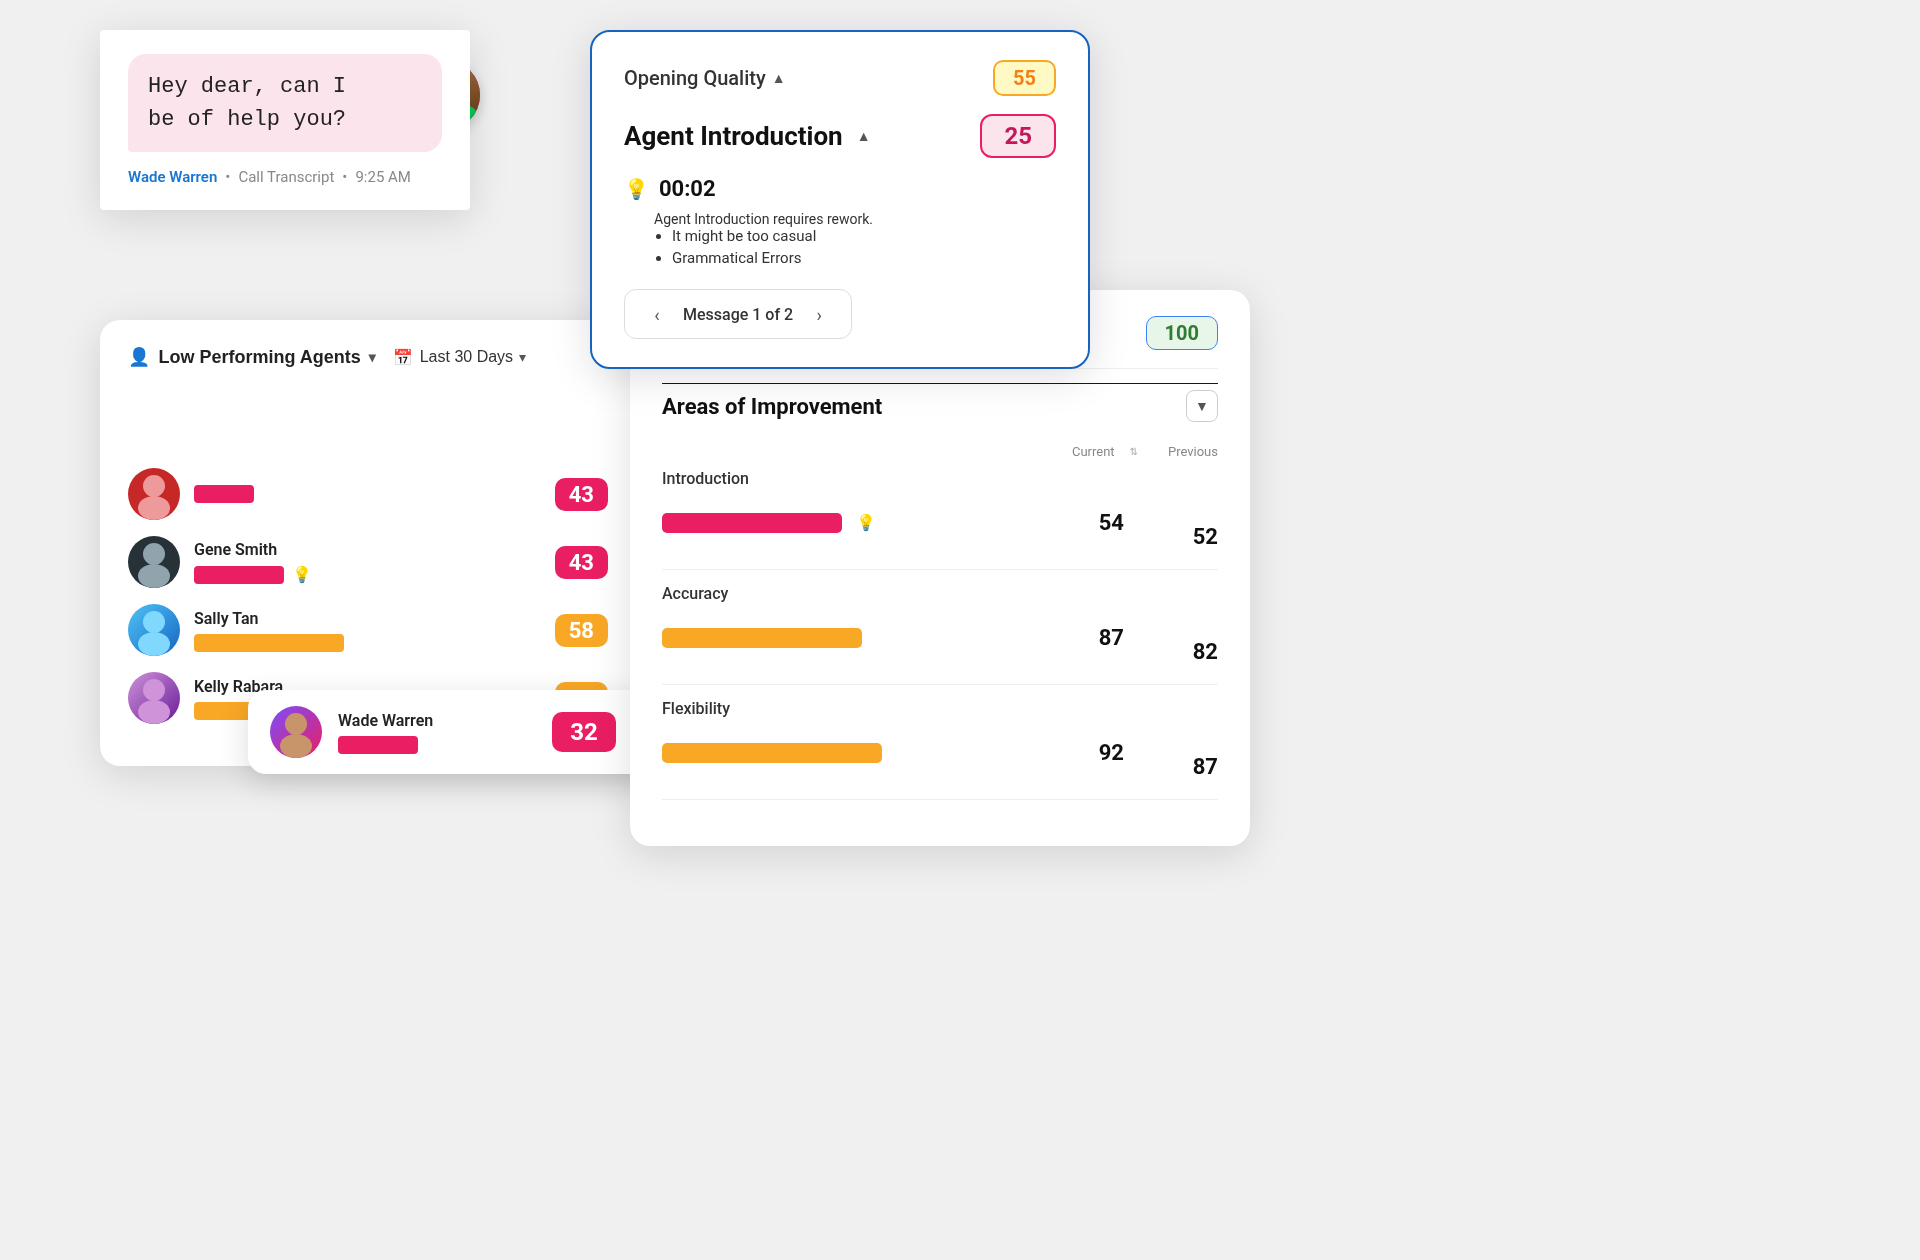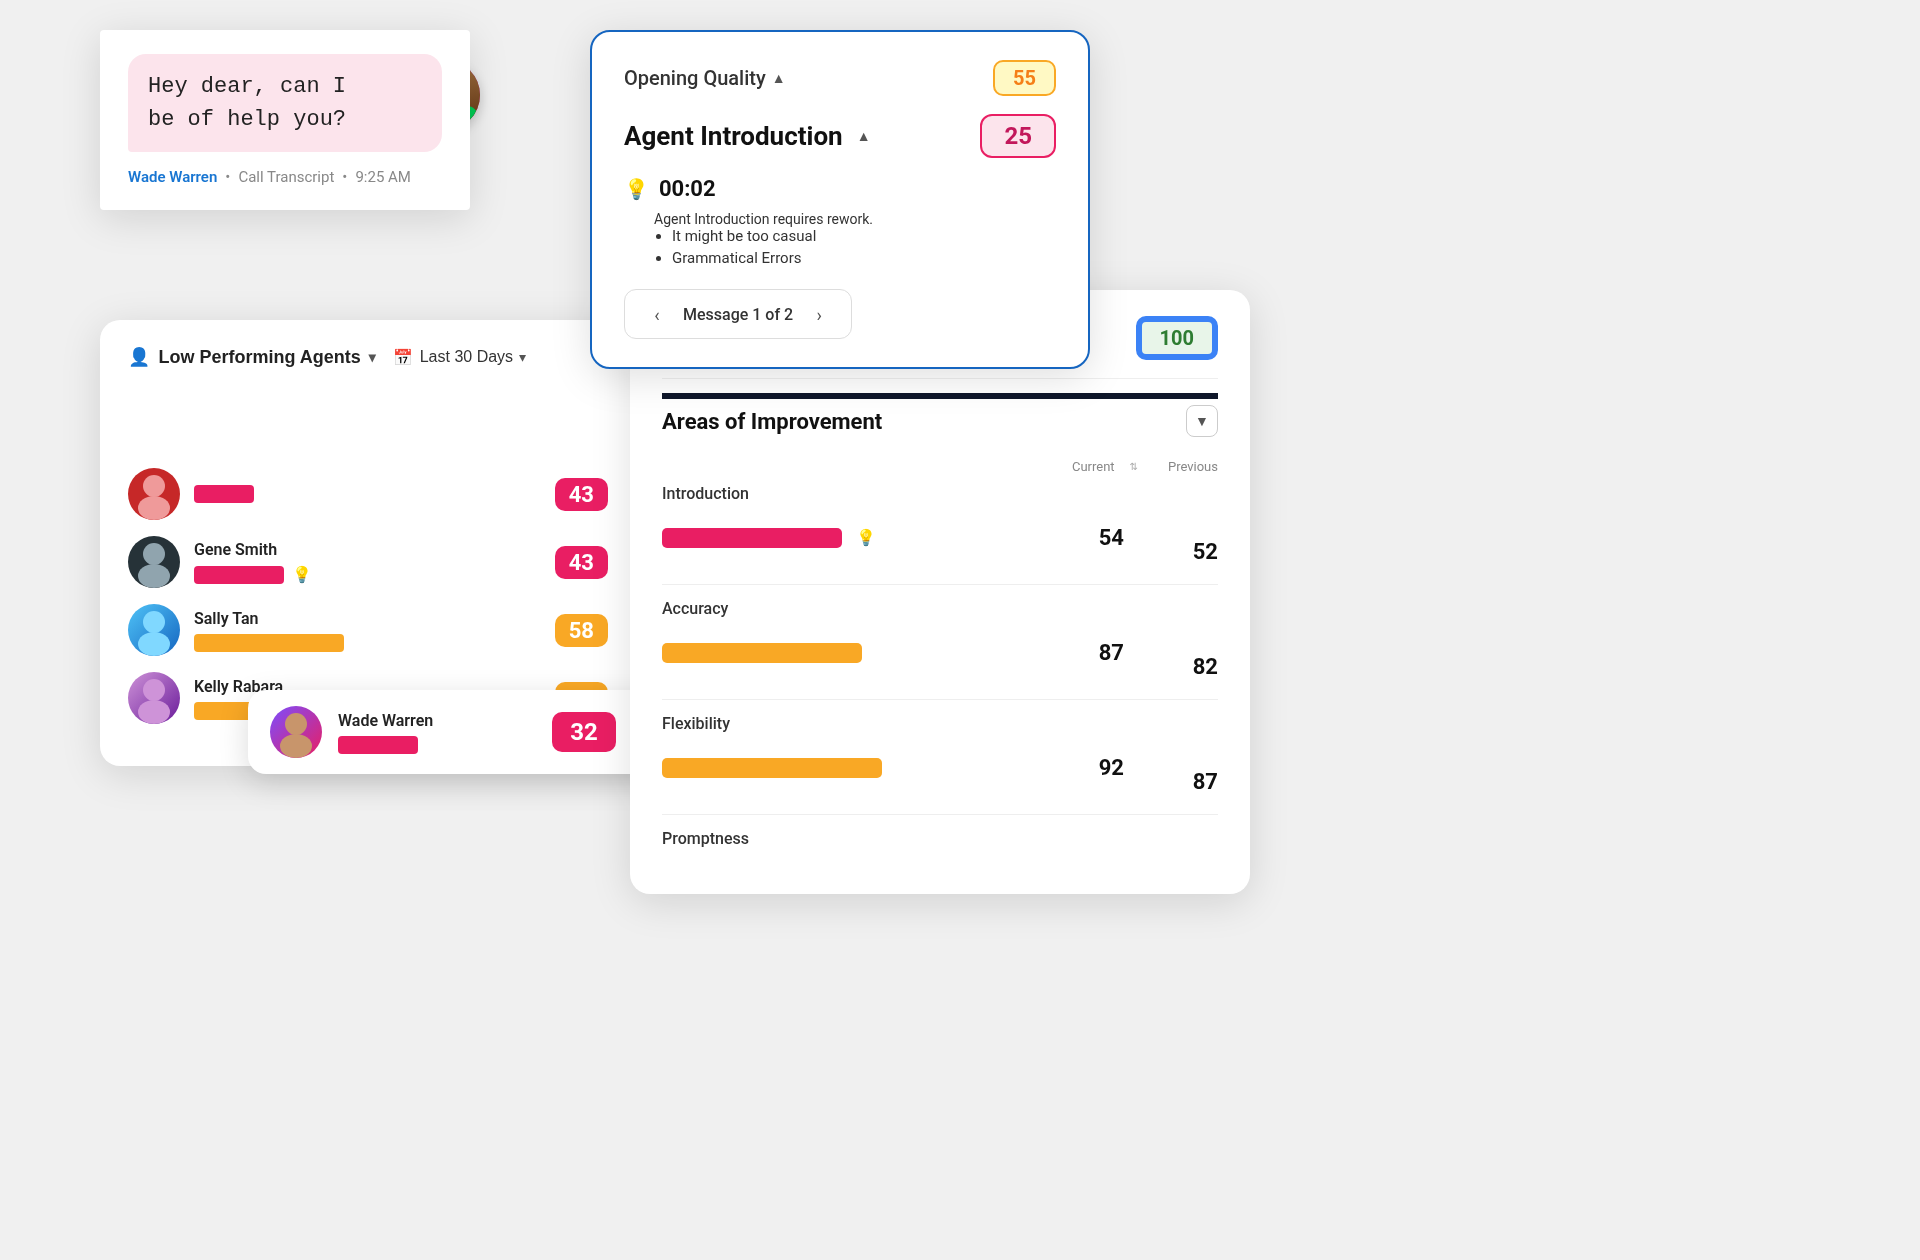--- a/index.html
+++ b/index.html
@@ -345,36 +345,36 @@
     .quality-label {
       font-size: 20px;
       color: #333;
       display: flex;
       align-items: center;
       gap: 8px;
       font-weight: 500;
     }
     .score-badge-green {
       background: #e8f5e9;
-      border: 6px solid #3b82f6;
+      border: 1px solid #3b82f6;
       color: #2e7d32;
       font-weight: 700;
       font-size: 20px;
       border-radius: 10px;
       padding: 4px 18px;
       min-width: 62px;
       text-align: center;
     }
     .areas-header {
       display: flex;
       align-items: center;
       justify-content: space-between;
       margin-bottom: 22px;
       padding-top: 6px;
-      border-top: 6px solid #0f172a;
+      border-top: 1px solid #0f172a;
     }
     .areas-title {
       font-size: 22px;
       font-weight: 700;
       color: #111;
     }
     .filter-icon {
       width: 32px;
       height: 32px;
       border: 1.5px solid #ccc;
@@ -685,15 +685,14 @@
       <div class="metric-bar orange" style="width:220px"></div>
       <div style="flex:1"></div>
       <span class="metric-score-current">92</span>
       <span class="metric-score-prev">87</span>
     </div>
   </div>
 
   <div class="separator"></div>
 
   <div class="metric-row">
-    <div class="metric-name">Promptness</div>
   </div>
 </div>
 
 </body></html>

